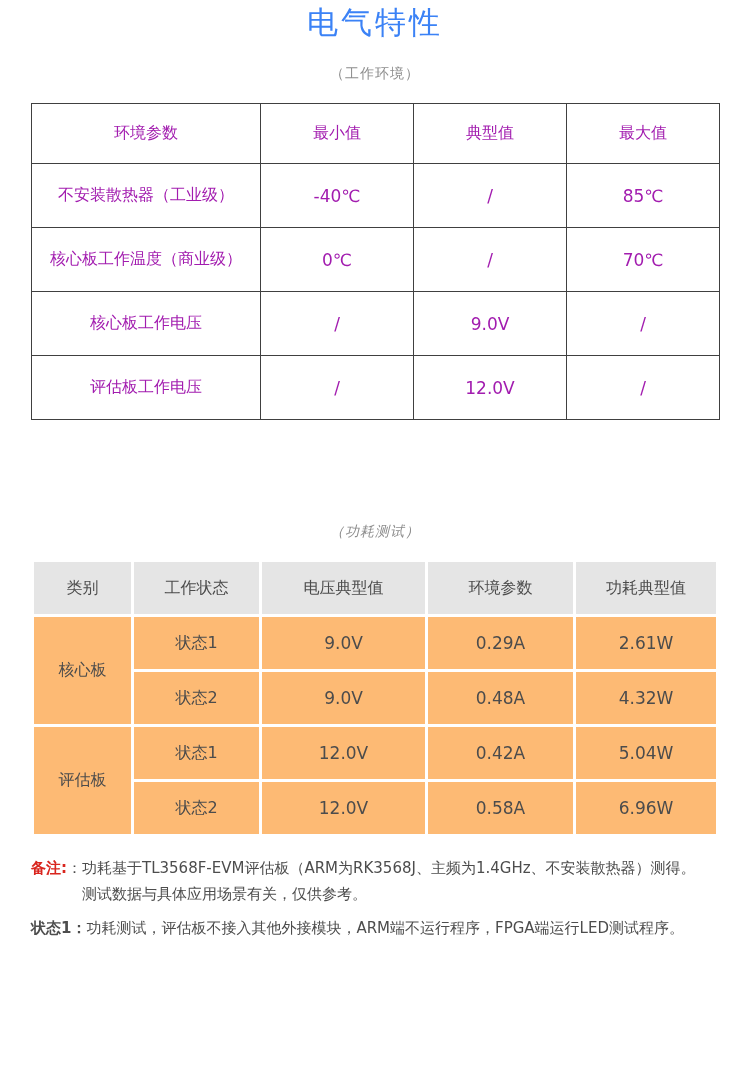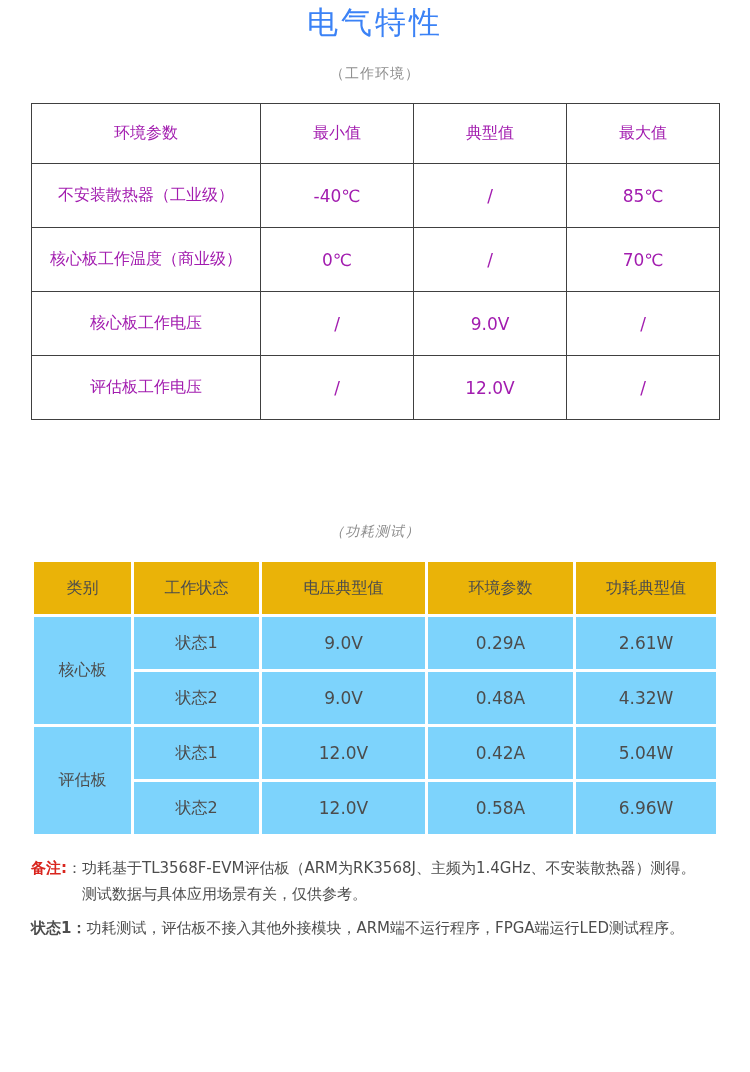--- a/index.html
+++ b/index.html
@@ -67,22 +67,22 @@
   }
   .power th, .power td {
     text-align: center;
     vertical-align: middle;
     font-weight: 400;
     color: #4c4c4c;
     font-size: 16px;
     padding: 0;
     height: 52px;
   }
-  .power th { background: #eab308; }
-  .power td { background: #7dd3fc; }
+  .power th { background: #e5e5e5; }
+  .power td { background: #fdba74; }
   .power td.val { font-size: 17px; }
 
   
   .notes {
     margin: 18px 31px 0;
     font-size: 15px;
     line-height: 26px;
     color: #4d4d4d;
   }
   .note { display: flex; align-items: flex-start; margin-top: 8px; }

